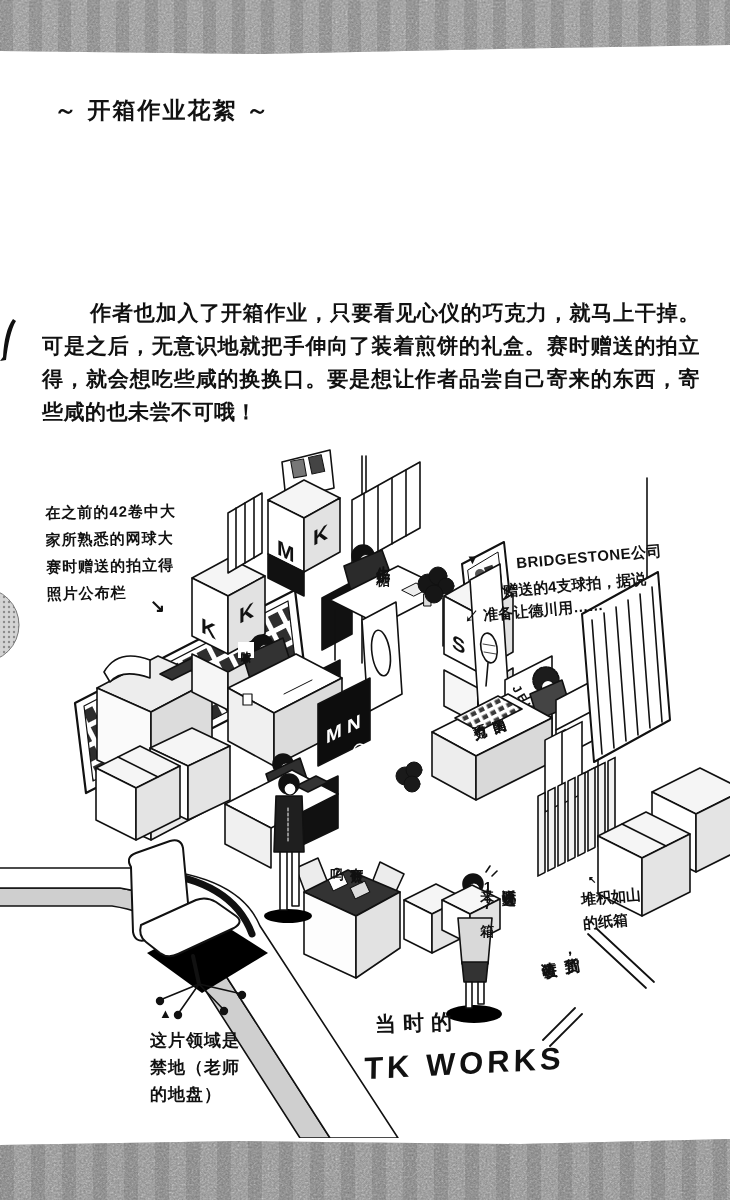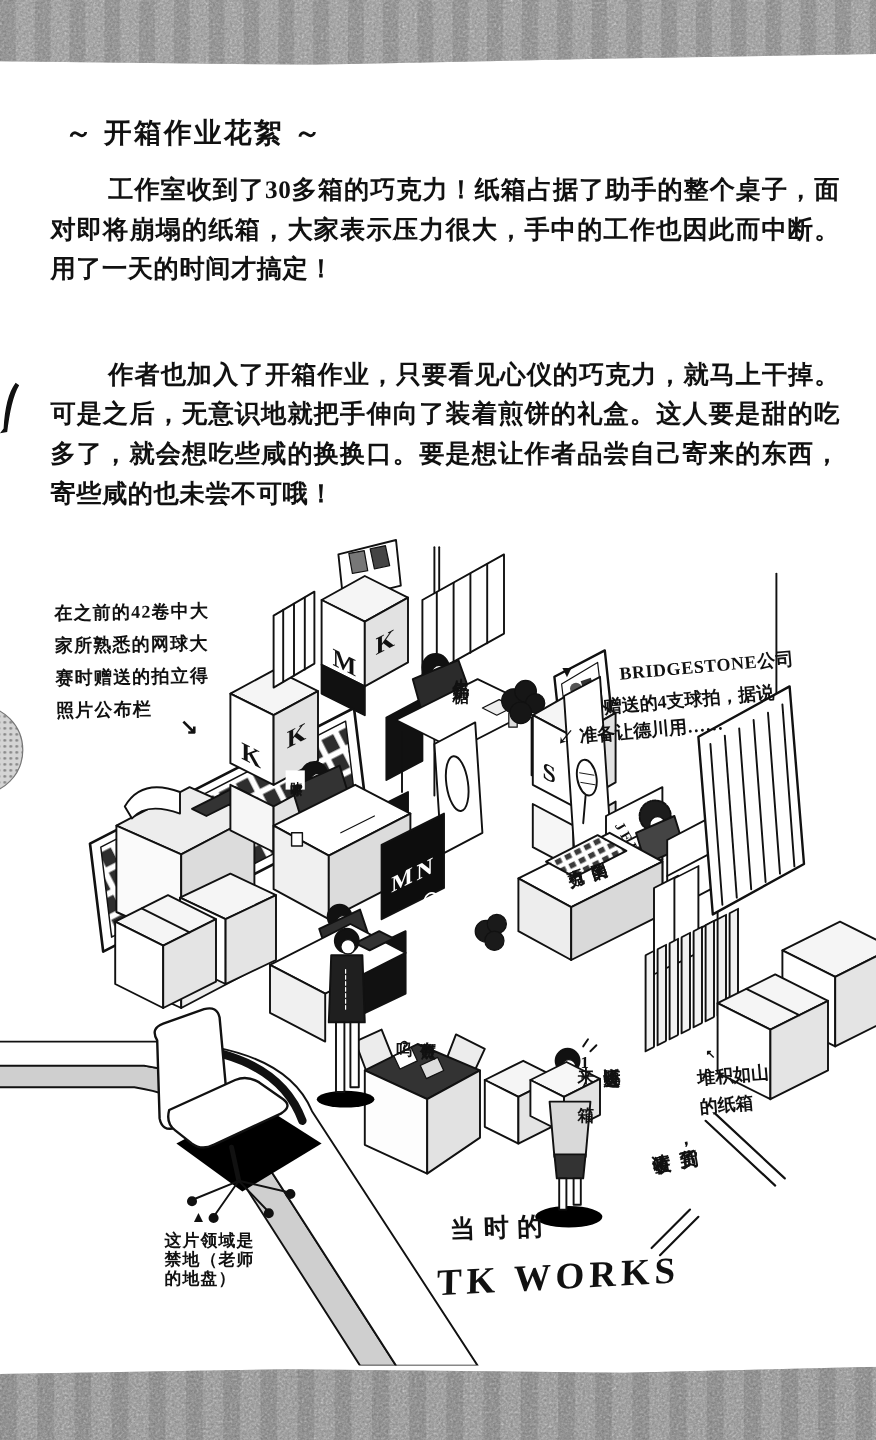--- a/index.html
+++ b/index.html
@@ -1,17 +1,17 @@
 <!DOCTYPE html>
 <html><head>
 <meta charset="utf-8">
 <style>
   html,body{margin:0;padding:0;background:#e8e8e8}
   .page{position:relative;width:730px;height:1200px;background:#fff;overflow:hidden;
-        font-family:Liberation Serif, serif;color:#111}
+        font-family:Liberation Sans, sans-serif;color:#111}
   .abs{position:absolute}
   .title{position:absolute;left:54px;top:95px;font-size:23px;font-weight:bold;letter-spacing:2px;white-space:nowrap}
   .para{position:absolute;left:42px;width:658px;font-size:21px;line-height:33px;font-weight:bold;
         text-align:justify;text-indent:2.3em;letter-spacing:.5px}
   #p1{top:142px}
   #p2{top:296px}
   .illus{position:absolute;left:0;top:448px;width:730px;height:690px}
   .illus>svg{position:absolute;left:0;top:0}
   .lbl{position:absolute;white-space:pre-line;font-weight:bold;color:#111;line-height:1.55}
   .v{writing-mode:vertical-rl;text-orientation:upright}
@@ -24,21 +24,21 @@
   .l-bs1{left:516px;top:97px;font-size:15px;transform:rotate(-5deg);letter-spacing:.5px}
   .l-bs2{left:503px;top:125px;font-size:15px;transform:rotate(-5deg)}
   .l-bs3{left:464px;top:151px;font-size:15px;transform:rotate(-5deg)}
   .l-uschoc{left:466px;top:264px;font-size:13px;transform:rotate(-18deg);letter-spacing:1px}
   .l-senbei{left:326px;top:410px;font-size:13px}
   .l-more{left:476px;top:430px;font-size:14px;letter-spacing:1px}
   .a-piled{left:588px;top:424px;font-size:10px}
   .l-piled{left:582px;top:437px;font-size:15px;line-height:24px;transform:rotate(-5deg)}
   .l-sign{left:536px;top:500px;font-size:15px;transform:rotate(-10deg);letter-spacing:1px}
   .a-forbid{left:159px;top:556px;font-size:13px}
-  .l-forbid{left:137px;top:579px;font-size:14px;line-height:16px;letter-spacing:1px}
+  .l-forbid{left:150px;top:579px;font-size:17px;line-height:27px;letter-spacing:1px}
   .l-when{left:375px;top:559px;font-size:21px;letter-spacing:7px;transform:rotate(-2deg);font-weight:bold}
   .l-tk{left:364px;top:592px;font-size:31px;letter-spacing:4px;font-weight:600;transform:rotate(-3deg) skewX(-4deg)}
 </style>
 </head>
 <body>
 
 <div class="page">
 
   <div class="abs" style="left:0;top:0">
     <svg width="730" height="56">
@@ -96,22 +96,21 @@
         <pattern id="dots" width="5" height="5" patternUnits="userSpaceOnUse">
           <rect width="5" height="5" fill="#d4d4d4"></rect>
             <circle cx="2" cy="2" r="1.2" fill="#8a8a8a"></circle>
         </pattern>
       </defs>
       <circle cx="40" cy="40" r="37" fill="url(#dots)" stroke="#777" stroke-width="1"></circle>
     </svg>
   </div>
 
   <div class="title">～ 开箱作业花絮 ～</div>
-  <div class="para" id="p1">工作室收到了30多箱的巧克力！纸箱占据了助手的整个桌子，面对即将崩塌的纸箱，大家表示压力很大，手中的工作也因此而中断。用了一天的时间才搞定！</div>
-  <div class="para" id="p2">作者也加入了开箱作业，只要看见心仪的巧克力，就马上干掉。可是之后，无意识地就把手伸向了装着煎饼的礼盒。这人要是甜的吃多了，就会想吃些咸的换换口。要是想让作者品尝自己寄来的东西，寄些咸的也未尝不可哦！</div>
+  <div class="para" id="p2">作者也加入了开箱作业，只要看见心仪的巧克力，就马上干掉。可是之后，无意识地就把手伸向了装着煎饼的礼盒。赛时赠送的拍立得，就会想吃些咸的换换口。要是想让作者品尝自己寄来的东西，寄些咸的也未尝不可哦！</div>
 
   <div class="illus">
     <svg viewBox="0 0 730 690" width="730" height="690">
       <defs>
         <pattern id="photos" width="16" height="18" patternUnits="userSpaceOnUse" patternTransform="rotate(-27)">
           <rect width="16" height="18" fill="#fff"></rect>
             <rect x="2" y="2" width="11" height="13" fill="#2e2e2e"></rect>
         </pattern>
         <pattern id="choc" width="9" height="8" patternUnits="userSpaceOnUse" patternTransform="rotate(-27)">
           <rect width="9" height="8" fill="#fff"></rect>

